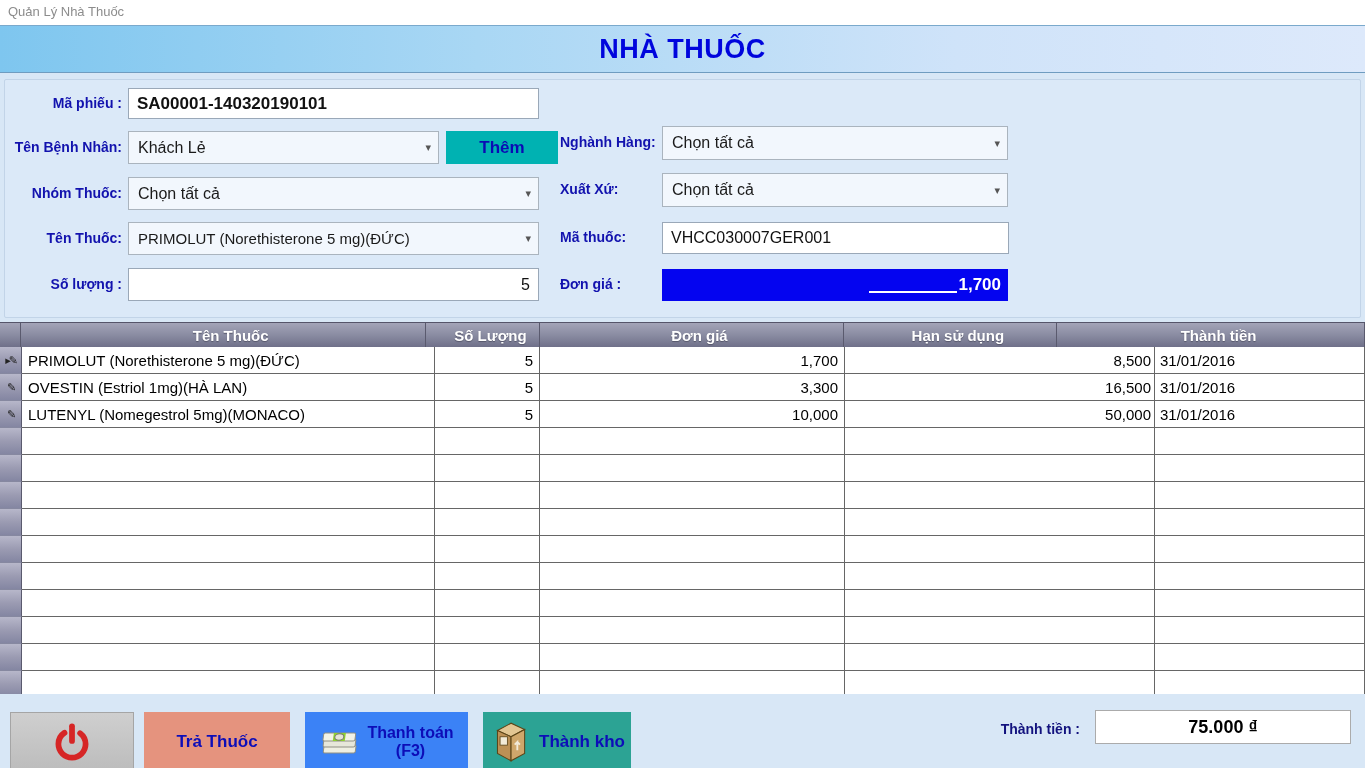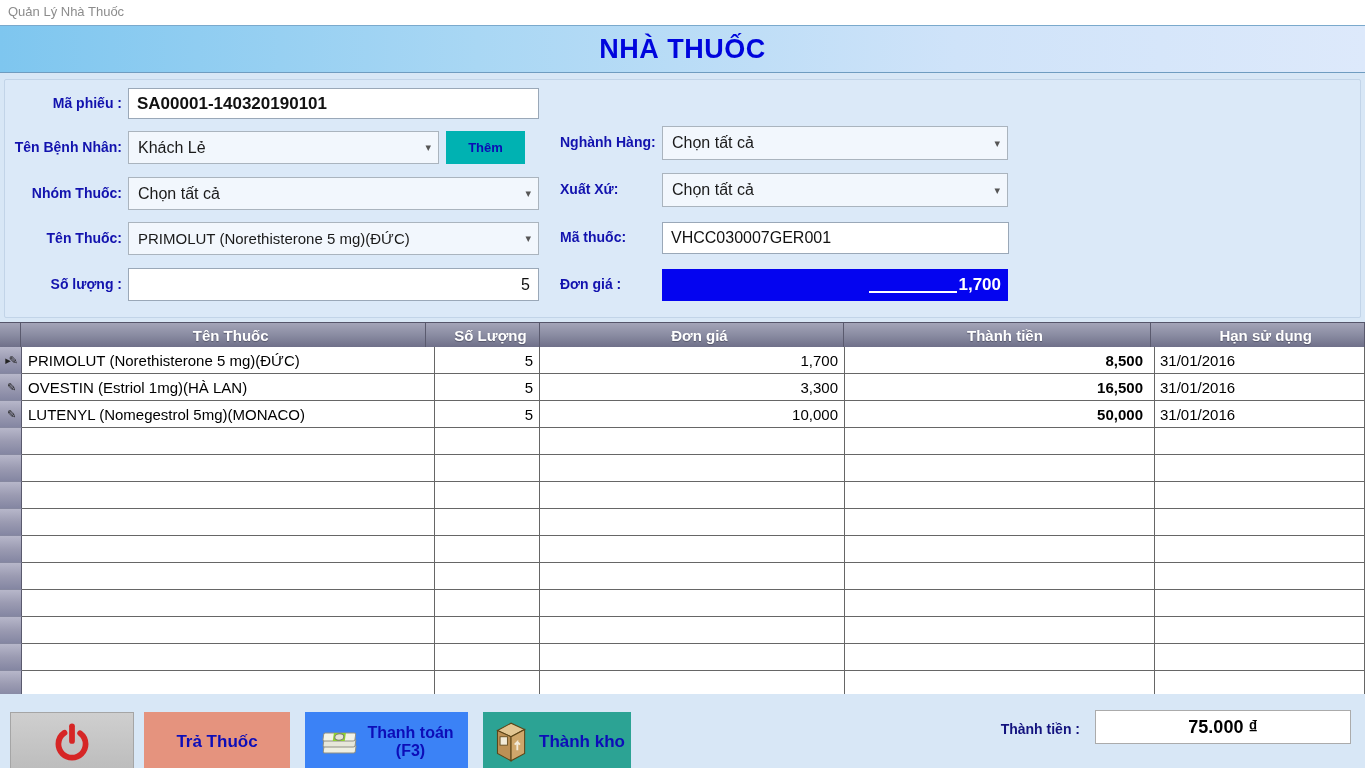--- a/index.html
+++ b/index.html
@@ -26,22 +26,22 @@
   .flabel.l { left:560px; text-align:left; width:100px; }
 
   .tbox { position:absolute; background:#ffffff; border:1px solid #9aa8b8;
           display:flex; align-items:center; font-size:16px; color:#111; padding:0 8px; }
   .combo { position:absolute; background:#f2f7fd; border:1px solid #aab4be;
            display:flex; align-items:center; font-size:16px; color:#1a1a1a; padding-left:9px; }
   .combo .arrow { margin-left:auto; padding-right:7px; color:#555; font-size:11px; }
 
   .ma-phieu   { left:128px; top:88px;  width:411px; height:31px; font-weight:bold; font-size:17px; }
   .cb-benhnhan{ left:128px; top:131px; width:311px; height:33px; }
-  .btn-them   { position:absolute; left:446px; top:131px; width:79px; height:33px;
-                background:#00b2b2; border:none; color:#0b0bb4; font-weight:bold; font-size:13px;
+  .btn-them   { position:absolute; left:446px; top:131px; width:112px; height:33px;
+                background:#00b2b2; border:none; color:#0b0bb4; font-weight:bold; font-size:17px;
                 display:flex; align-items:center; justify-content:center; cursor:pointer; }
   .cb-nhom    { left:128px; top:177px; width:411px; height:33px; }
   .cb-ten     { left:128px; top:222px; width:411px; height:33px; font-size:15px; }
   .so-luong   { left:128px; top:268px; width:411px; height:33px; justify-content:flex-end; font-size:16px; }
 
   .cb-nghanh  { left:662px; top:126px; width:346px; height:34px; }
   .cb-xuatxu  { left:662px; top:173px; width:346px; height:34px; }
   .ma-thuoc   { left:662px; top:222px; width:347px; height:32px; }
   .don-gia    { position:absolute; left:662px; top:269px; width:346px; height:32px; background:#0404f0;
                 display:flex; align-items:center; justify-content:flex-end; padding-right:7px;
@@ -70,21 +70,21 @@
   .trow { display:flex; height:27px; background:#ffffff; }
   .stub { width:22px; background:linear-gradient(#b7b7ca,#9b9bb2 50%,#8486a2);
           border-right:1px solid #5a5a6e; border-bottom:1px solid #8688a0;
           font-size:11px; color:#222; display:flex; align-items:center; justify-content:center;
           letter-spacing:-2px; overflow:hidden; }
   .tcell { border-right:1px solid #666; border-bottom:1px solid #666;
            font-size:15px; color:#000; display:flex; align-items:center; overflow:hidden; white-space:nowrap; }
   .c-name  { width:413px; padding-left:6px; }
   .c-qty   { width:105px; justify-content:flex-end; padding-right:6px; }
   .c-price { width:305px; justify-content:flex-end; padding-right:6px; }
-  .c-total { width:310px; justify-content:flex-end; padding-right:11px;font-weight:bold; }
+  .c-total { width:310px; justify-content:flex-end; padding-right:3px; }
   .c-date  { width:210px; padding-left:5px; }
   .hc-name { width:413px; } .hc-qty { width:105px; } .hc-price { width:305px; }
   .hc-total{ width:310px; } .hc-date { width:210px; }
 
   
   .footer { position:absolute; top:694px; left:0; width:1365px; height:74px; background:#d8e7f6; }
   .fbtn { position:absolute; top:18px; height:60px; border:none; cursor:pointer;
           display:flex; align-items:center; justify-content:center;
           color:#0d0db8; font-weight:bold; font-size:17px; }
   .btn-power { left:10px;  width:124px; background:linear-gradient(#cfcfcf,#bcbcbc); border:1px solid #a5a5a5; }
@@ -158,22 +158,22 @@
   <span class="uline"></span>
   <span>1,700</span>
 </div>
 
 <div class="grid">
   <div class="thead">
     <div class="hstub"></div>
     <div class="hcell hc-name">Tên Thuốc</div>
     <div class="hcell hc-qty">Số Lượng</div>
     <div class="hcell hc-price">Đơn giá</div>
+    <div class="hcell hc-date">Hạn sử dụng</div>
     <div class="hcell hc-total">Thành tiền</div>
-    <div class="hcell hc-date">Hạn sử dụng</div>
   </div>
   <div>
       <div class="trow">
         <div class="stub">▸✎</div>
         <div class="tcell c-name">PRIMOLUT (Norethisterone 5 mg)(ĐỨC)</div>
         <div class="tcell c-qty">5</div>
         <div class="tcell c-price">1,700</div>
         <div class="tcell c-total">8,500</div>
         <div class="tcell c-date">31/01/2016</div>
       </div>

